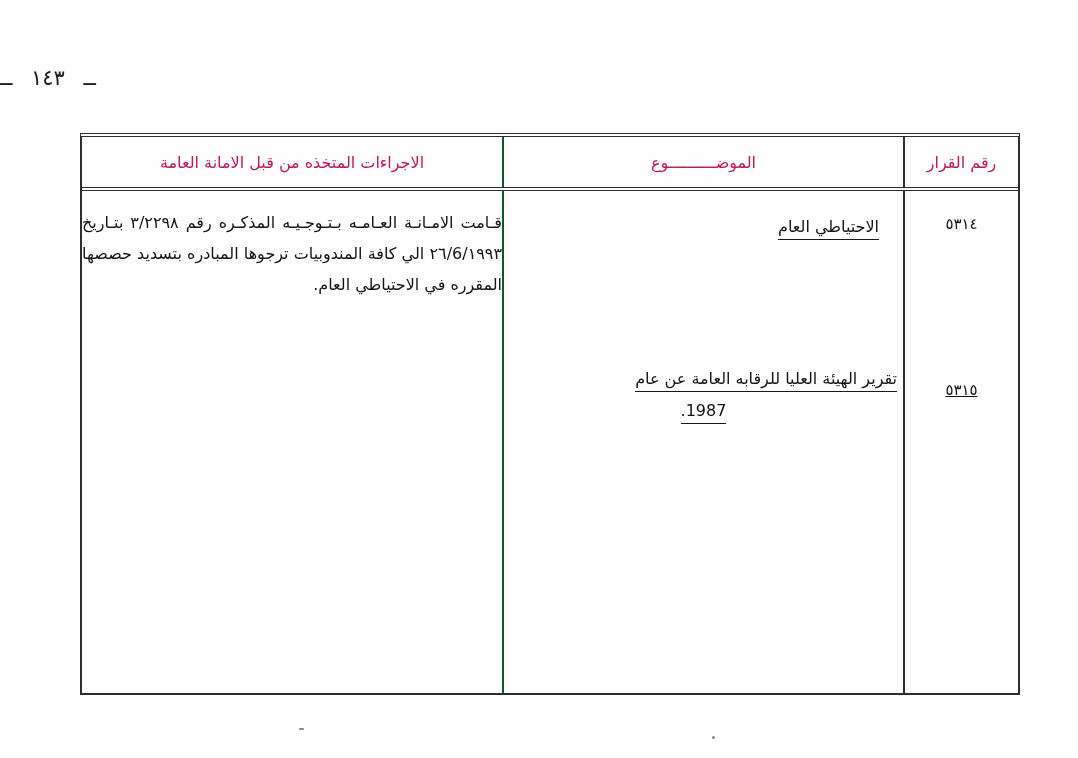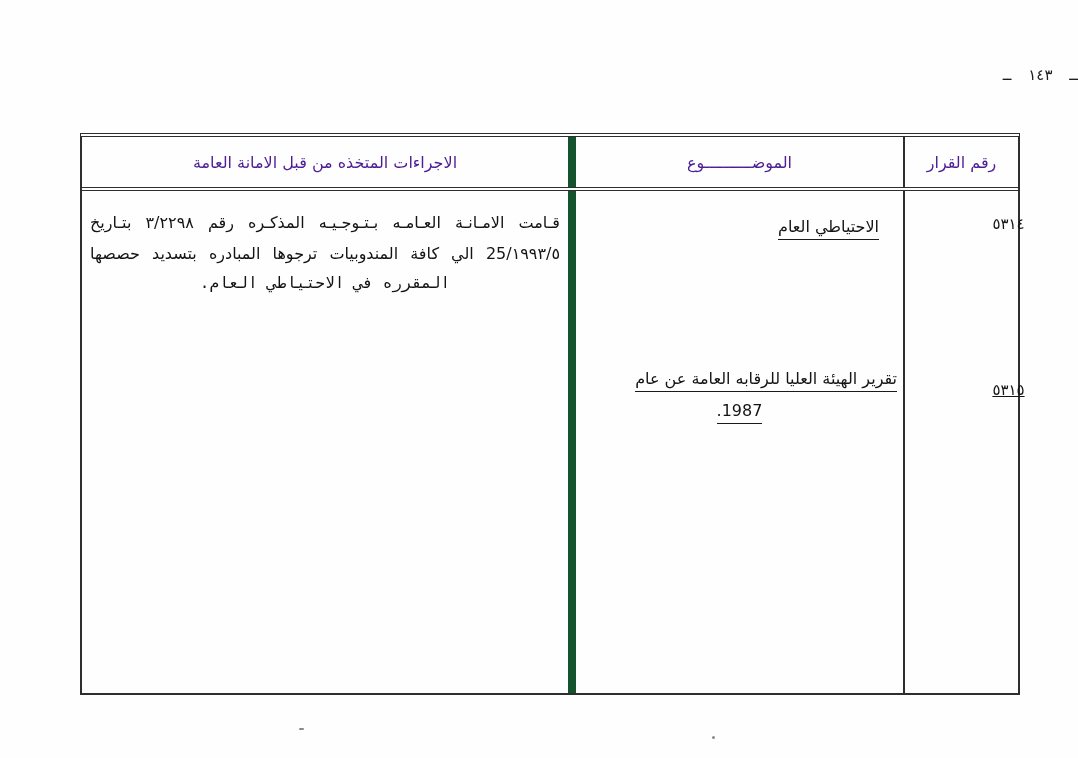--- a/index.html
+++ b/index.html
@@ -11,23 +11,23 @@
     color: #141414;
   }
   .page {
     position: relative;
     width: 1078px; height: 758px;
     background: #fefefe;
   }
   .page-number {
     position: absolute;
     top: 66px; left: 0; width: 100%;
-    text-align: right;
+    text-align: left;
     direction: rtl;
-    font-size: 15px;
+    font-size: 21px;
     word-spacing: 12px;
     color: #1c1c1c;
   }
   .doc-table {
     position: absolute;
     left: 80px; top: 133px;
     width: 940px; height: 562px;
     border: 2px solid #2e2e2e;
     border-top: 4px double #2e2e2e;
     direction: rtl;
@@ -39,62 +39,61 @@
     display: flex;
     height: 54px;
     border-bottom: 4px double #2e2e2e;
     flex-shrink: 0;
   }
   .th {
     display: flex;
     align-items: center;
     justify-content: center;
     font-size: 16px;
-    color: #4c1d95;
+    color: #be185d;
   }
   .tbody {
     flex: 1;
     display: flex;
   }
   .col { position: relative; }
   .col-num  { width: 115px; flex-shrink: 0; border-left: 2px solid #2e2e2e; }
-  .col-subj { width: 335px; flex-shrink: 0; border-left: 8px solid #14532d; }
+  .col-subj { width: 401px; flex-shrink: 0; border-left: 2px solid #14532d; }
   .col-act  { flex: 1; }
   .num {
     position: absolute; left: 0; width: 100%;
     text-align: center;
     font-size: 15px;
     letter-spacing: 2px;
-    margin-left: 47px;
   }
   .num1 { top: 24px; }
   .num2 { top: 190px; text-decoration: underline; }
   .subj { position: absolute; right: 0; width: 100%; font-size: 16px; }
   .subj1 { top: 26px; text-align: right; padding-right: 24px; white-space: nowrap; }
   .subj2 { top: 178px; padding: 0 6px; }
   .subj2 .s-line1 { text-align: right; white-space: nowrap; height: 32px; }
   .subj2 .s-line2 { text-align: center; height: 32px; }
   .u {
     border-bottom: 1.5px solid #1a1a1a;
     padding-bottom: 3px;
   }
   .para {
     position: absolute; right: 0; width: 100%;
-    padding: 0 8px;
+    padding: 0 0;
     font-size: 16px;
     line-height: 31px;
   }
   .para1 { top: 16px; }
   .para2 { top: 180px; }
   .jline {
     text-align: justify;
     text-align-last: justify;
     white-space: nowrap;
   }
-  .cline { text-align: center; font-family: Liberation Mono, monospace; }
+  .cline { text-align: right; }
   .speck {
     position: absolute;
     background: #8a8a8a;
   }
   .speck-left  { left: 299px; top: 728px; width: 5px; height: 2px; border-radius: 2px; }
   .speck-right { left: 712px; top: 736px; width: 3px; height: 3px; border-radius: 50%; }
 </style>
 </head>
 <body>
 
@@ -127,21 +126,21 @@
           </div>
           <div class="s-line2">
             <span class="u">1987.</span>
           </div>
         </div>
       </div>
 
       <div class="col col-act">
         <div class="para para1">
           <div class="jline">قـامت الامـانـة العـامـه بـتـوجـيـه المذكـره رقم ٣/٢٢٩٨ بتـاريخ</div>
-          <div class="jline">١٩٩٣/٥/25 الي كافة المندوبيات ترجوها المبادره بتسديد حصصها</div>
+          <div class="jline">١٩٩٣/6/٢٦ الي كافة المندوبيات ترجوها المبادره بتسديد حصصها</div>
           <div class="cline">المقرره في الاحتياطي العام.</div>
         </div>
         <div class="para para2">
         </div>
       </div>
 
     </div>
   </div>
 
   <div class="speck speck-left"></div>

